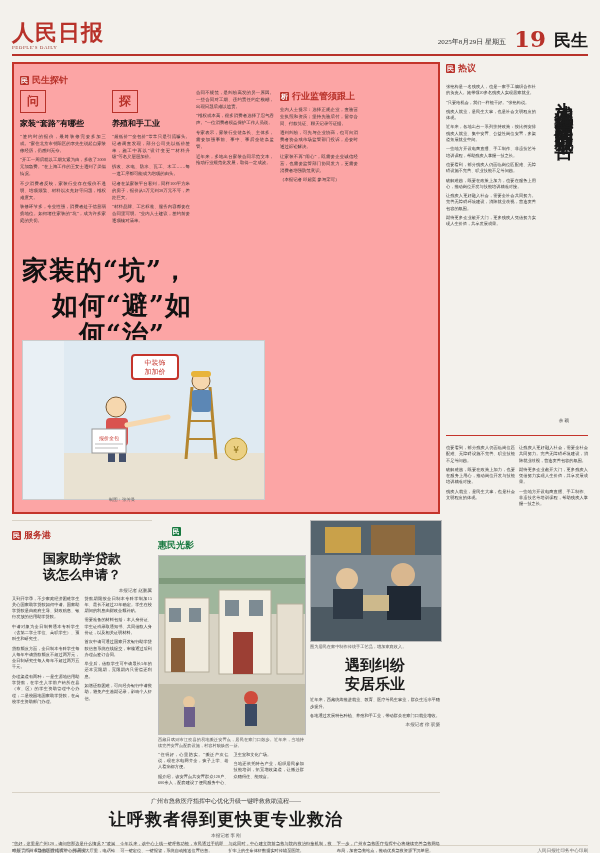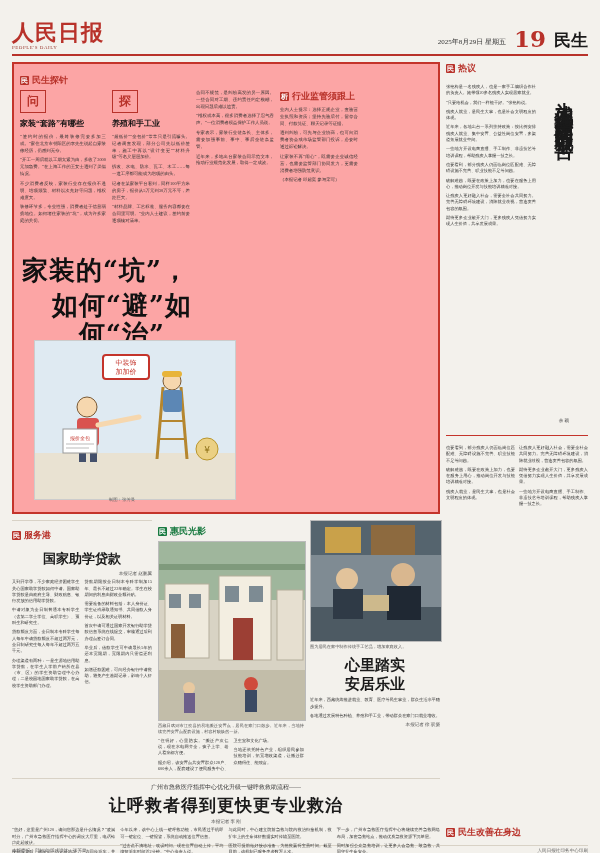--- a/index.html
+++ b/index.html
@@ -53,21 +53,21 @@
     display:inline-flex;align-items:center;gap:3px;
     font-size:9px;font-weight:bold;color:#b8322a;
     margin-bottom:3px;
   }
   .flag .mark{
     display:inline-block;width:9px;height:9px;
     background:#b8322a;color:#fff;font-size:7px;line-height:9px;
     text-align:center;border-radius:1px;
     font-family:"Liberation Sans",sans-serif;
   }
-  .flag-green{color:#17793f;}
+  .flag-green{color:#17793f;flex-direction:column;}
   .flag-green .mark{background:#17793f;}
 
   
   .feature{
     border:2px solid #c4342b;
     padding:5px 6px;
     background:#fca5a5;
     flex:0 0 auto;
     height:452px;
     box-sizing:border-box;
@@ -87,21 +87,21 @@
   .qa-title{font-size:8px;font-weight:bold;margin:2px 0 4px 0;color:#111;}
   .headline{
     font-size:26px;font-weight:bold;color:#111;line-height:1.12;
     letter-spacing:1px;
     margin:6px 0 2px 0;
     font-family:"DejaVu Serif",serif;
   }
   .byline{font-size:5px;color:#555;text-align:right;margin-top:3px;}
   .cartoon{
     width:100%;height:170px;background:#e9f0f5;
-    border:1px solid #ccc;position:relative;overflow:hidden;margin:4px 12px;
+    border:1px solid #ccc;position:relative;overflow:hidden;margin:4px 0;padding-left:41px;
   }
   .cartoon-caption{font-size:4.4px;color:#666;text-align:center;margin-top:1px;}
 
   
   .band{display:flex;gap:6px;height:322px;}
   .panel-service{width:140px;border-top:1px solid #d8d2c6;padding-top:3px;}
   .panel-photo{width:146px;}
   .panel-photo2{width:130px;}
   .panel-title{
     font-size:13px;font-weight:bold;text-align:center;margin:6px 0 4px 0;
@@ -262,20 +262,21 @@
 
       <div class="band">
 
         <div class="panel-service">
           <div class="flag">
             <span class="mark">民</span>
             <span>服务港</span>
           </div>
           <div class="panel-title">
             <div>国家助学贷款</div>
+            <div>该怎么申请？</div>
           </div>
           <div class="r-by">本报记者  赵鹏翼</div>
           <div class="tiny two-col">
             <p>又到开学季，不少家庭经济困难学生关心国家助学贷款如何申请。国家助学贷款是由政府主导、财政贴息、银行发放的信用助学贷款。</p>
             <p>申请对象为全日制普通本专科学生（含第二学士学位、高职学生）、预科生和研究生。</p>
             <p>贷款额度方面，全日制本专科学生每人每年申请贷款额度不超过两万元，全日制研究生每人每年不超过两万五千元。</p>
             <p>办理渠道有两种：一是生源地信用助学贷款，在学生入学前户籍所在县（市、区）的学生资助管理中心办理；二是校园地国家助学贷款，在高校学生资助部门办理。</p>
             <p>贷款期限按全日制本专科学制加15年、最长不超过22年确定。学生在校期间的利息由财政全额补贴。</p>
             <p>需要准备的材料包括：本人身份证、学生证或录取通知书、共同借款人身份证，以及相关证明材料。</p>
             <p>首次申请可通过国家开发银行助学贷款信息系统在线提交，审核通过后到办理点签订合同。</p>
@@ -329,21 +330,21 @@
               <rect x="0" y="86" width="130" height="34" fill="#4d5a63"></rect>
               <circle cx="36" cy="58" r="11" fill="#e2c39b"></circle>
               <rect x="22" y="68" width="30" height="30" fill="#2f3a46"></rect>
               <circle cx="92" cy="54" r="12" fill="#d9b78f"></circle>
               <rect x="76" y="65" width="34" height="34" fill="#1f2833"></rect>
               <rect x="52" y="74" width="26" height="16" fill="#cdb98c"></rect>
             </svg>
           </div>
           <div class="ph-cap">图为居民在家中制作传统手工艺品，增加家庭收入。</div>
           <div class="panel-title" style="font-size:15px;">
-            <div>心里踏实</div>
+            <div>遇到纠纷</div>
             <div>安居乐业</div>
           </div>
           <div class="tiny">
             <p>近年来，西藏统筹推进就业、教育、医疗等民生事业，群众生活水平稳步提升。</p>
             <p>各地通过发展特色种植、养殖和手工业，带动群众在家门口就业增收。</p>
           </div>
           <div class="r-by">本报记者  徐 驭摄</div>
         </div>
       </div>
 
@@ -404,26 +405,20 @@
           <p>破解难题，既要在政策上加力，也要在服务上用心，推动岗位开发与技能培训精准对接。</p>
           <p>残疾人就业，是民生大事，也是社会文明程度的体现。</p>
         </div>
         <div class="tiny">
           <p>让残疾人更好融入社会，需要全社会共同努力。完善无障碍环境建设，消除就业歧视，营造友善包容的氛围。</p>
           <p>期待更多企业敞开大门，更多残疾人凭借努力实现人生价值，共享发展成果。</p>
           <p>一些地方开设电商直播、手工制作、非遗技艺等培训课程，帮助残疾人掌握一技之长。</p>
         </div>
       </div>
 
-      <div style="margin-top:auto;">
-        <div class="flag">
-          <span class="mark">民</span>
-          <span>民生改善在身边</span>
-        </div>
-      </div>
     </div>
   </div>
 
   <div class="footer">
     <span>本版责编：邱超奕   版式设计：张芳曼</span>
     <span>人民日报社印务中心印刷</span>
   </div>
 </div>
 
 </body></html>

